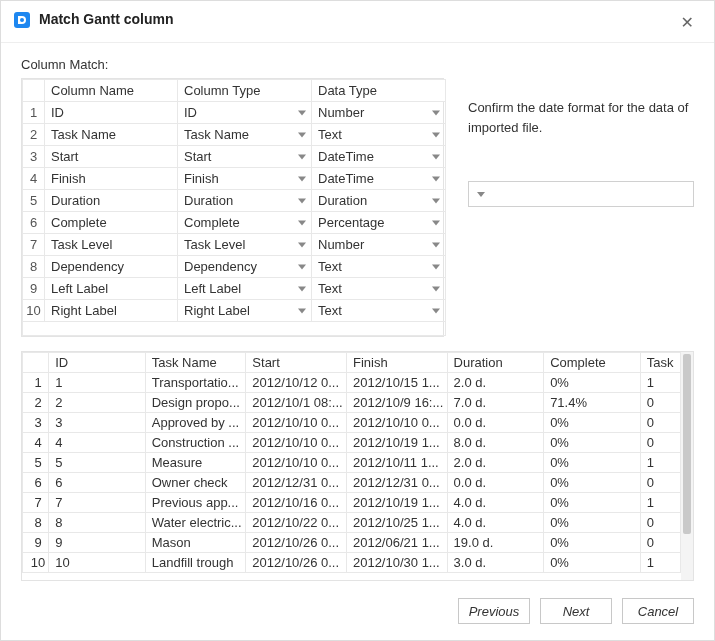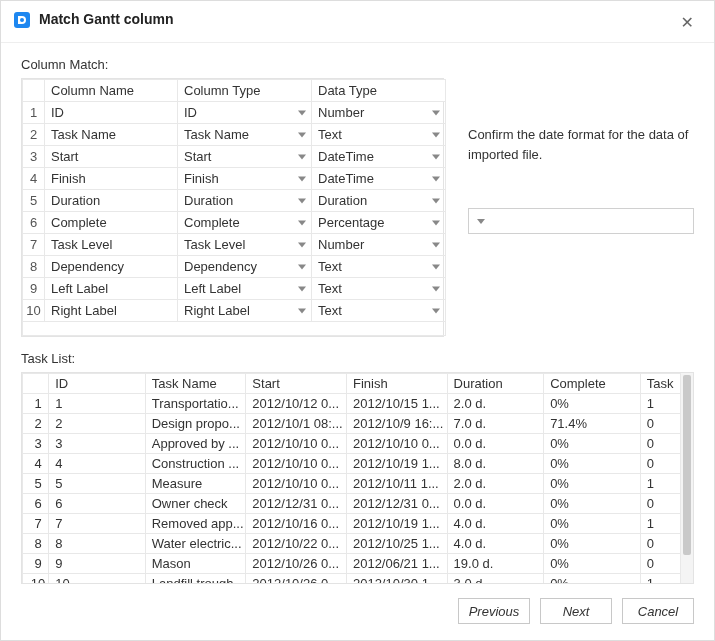--- a/index.html
+++ b/index.html
@@ -61,21 +61,20 @@
   }
   .side-panel {
     flex: 1;
     padding-top: 20px;
   }
   .side-text {
     font-size: 13px;
     color: #333;
     line-height: 1.5;
     margin-bottom: 44px;
-    margin-top: 27px;
   }
   .date-dd {
     display: flex; align-items: center;
     border: 1px solid #d0d0d0;
     height: 26px;
     padding: 0 8px;
     font-size: 13px;
     color: #333;
     background: #fff;
     cursor: pointer;
@@ -302,21 +301,20 @@
 
       <div class="side-panel">
         <div class="side-text">Confirm the date format for the data of imported file.</div>
         <div class="date-dd">
           <span class="caret"></span>
         </div>
       </div>
     </div>
 
     <div class="tasklist-wrap">
-      <div class="section-label">Task List:</div>
       <div class="tasklist-scroll">
         <table class="tl">
           <colgroup>
             <col style="width:26px">
             <col style="width:96px">
             <col style="width:100px">
             <col style="width:100px">
             <col style="width:100px">
             <col style="width:96px">
             <col style="width:96px">
@@ -391,21 +389,21 @@
                 <td>Owner check</td>
                 <td>2012/12/31 0...</td>
                 <td>2012/12/31 0...</td>
                 <td>0.0 d.</td>
                 <td>0%</td>
                 <td>0</td>
               </tr>
               <tr>
                 <td class="rn">7</td>
                 <td>7</td>
-                <td>Removed app...</td>
+                <td>Previous app...</td>
                 <td>2012/10/16 0...</td>
                 <td>2012/10/19 1...</td>
                 <td>4.0 d.</td>
                 <td>0%</td>
                 <td>1</td>
               </tr>
               <tr>
                 <td class="rn">8</td>
                 <td>8</td>
                 <td>Water electric...</td>

